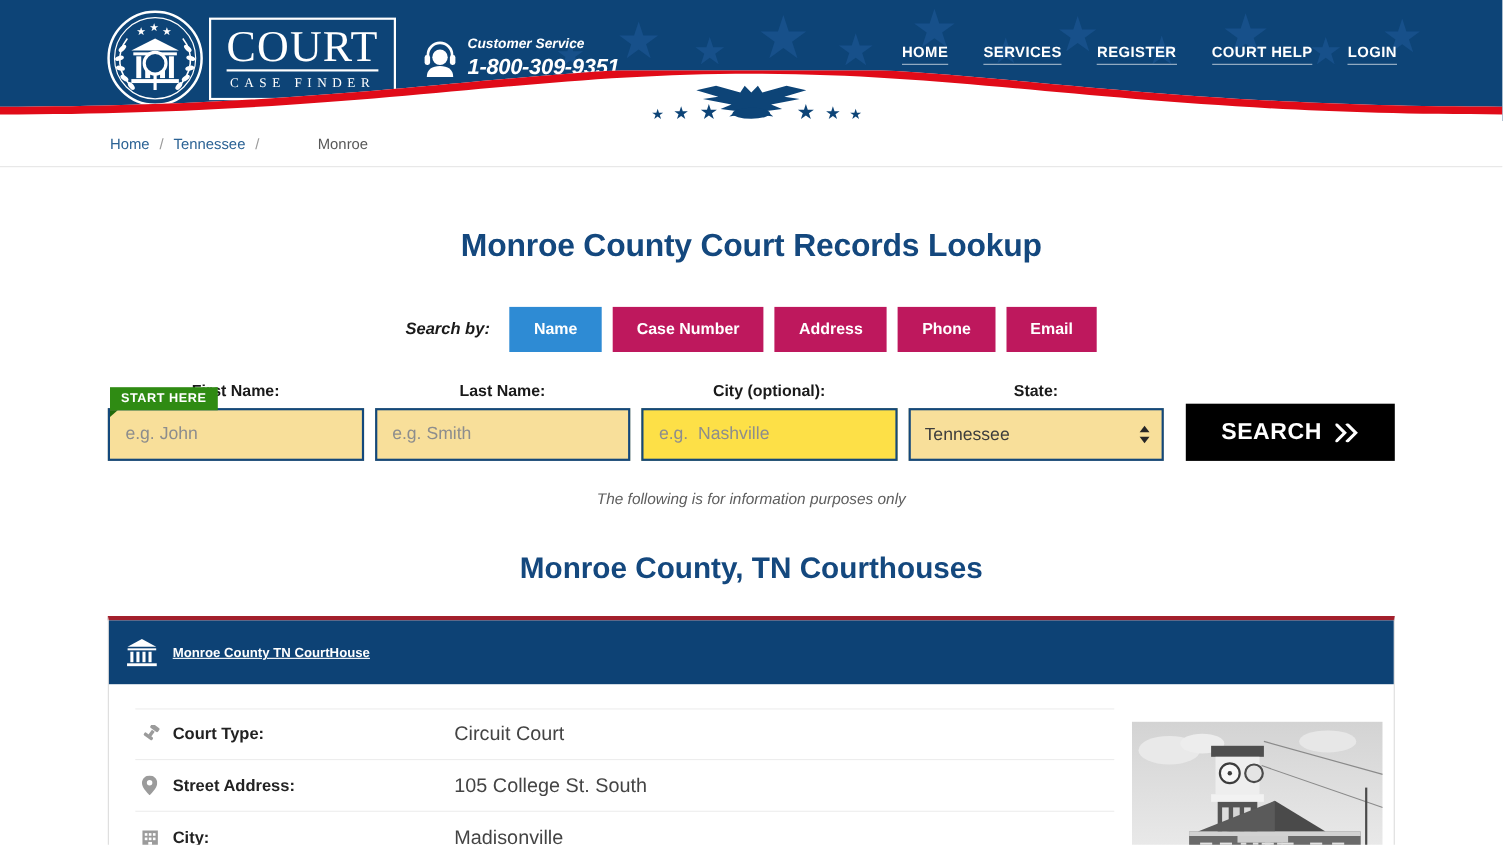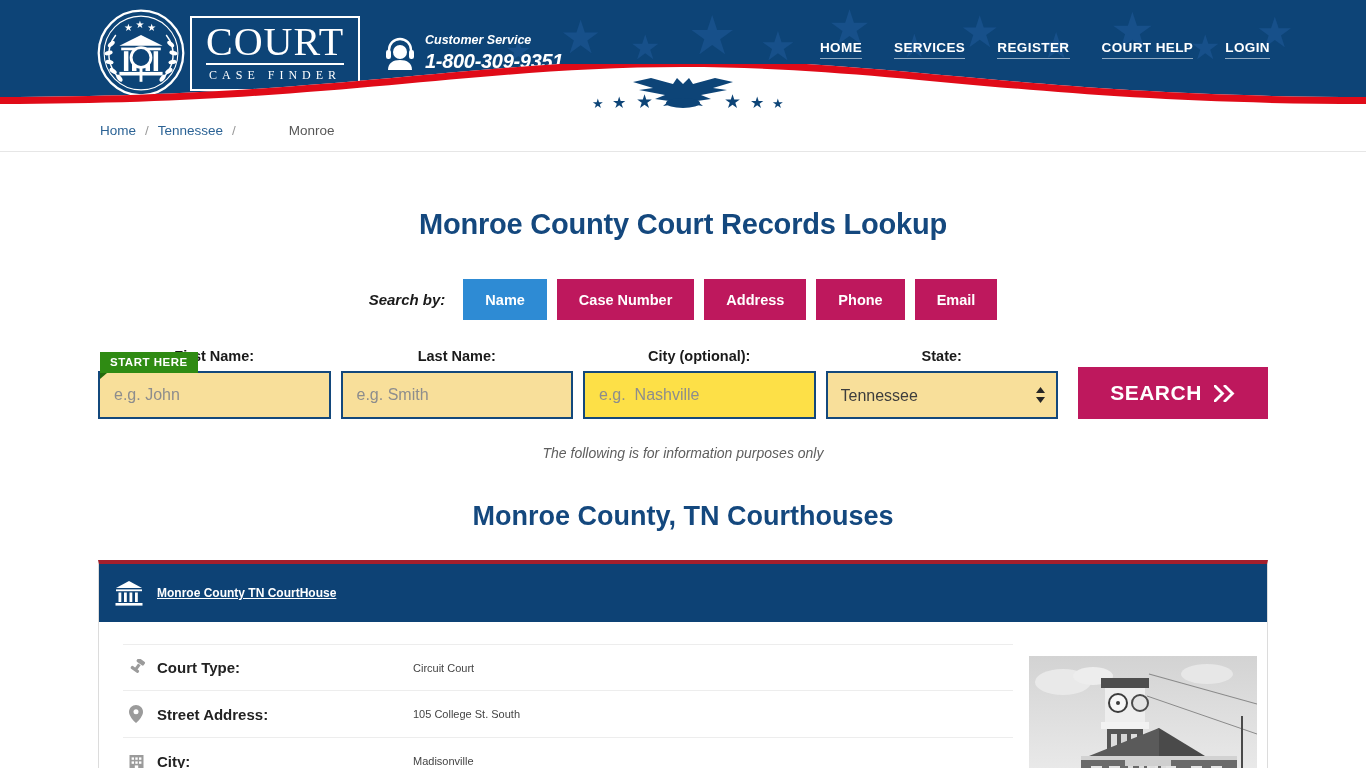--- a/index.html
+++ b/index.html
@@ -228,21 +228,21 @@
   .select-wrap { position: relative; }
   .select-chevrons {
     position: absolute;
     right: 12px; top: 50%;
     transform: translateY(-50%);
     pointer-events: none;
   }
   .search-btn {
     height: 52px;
     min-width: 190px;
-    background: #be185d;
+    background: #000000;
     color: #ffffff;
     border: none;
     font-size: 21px;
     font-weight: bold;
     letter-spacing: 0.5px;
     cursor: pointer;
     font-family: "Liberation Sans", sans-serif;
     margin-left: 10px;
     display: flex;
     align-items: center;
@@ -306,21 +306,21 @@
     justify-content: flex-start;
     padding-left: 6px;
   }
   .d-label {
     width: 256px;
     flex: none;
     color: #222222;
     font-size: 15px;
     font-weight: bold;
   }
-  .d-value { color: #444444; font-size: 11px; }
+  .d-value { color: #444444; font-size: 18px; }
   .photo-col {
     width: 230px;
     flex: none;
     padding: 20px 0 0 16px;
   }
   .photo { width: 228px; height: 150px; display: block; }
 </style>
 </head>
 <body>
 

